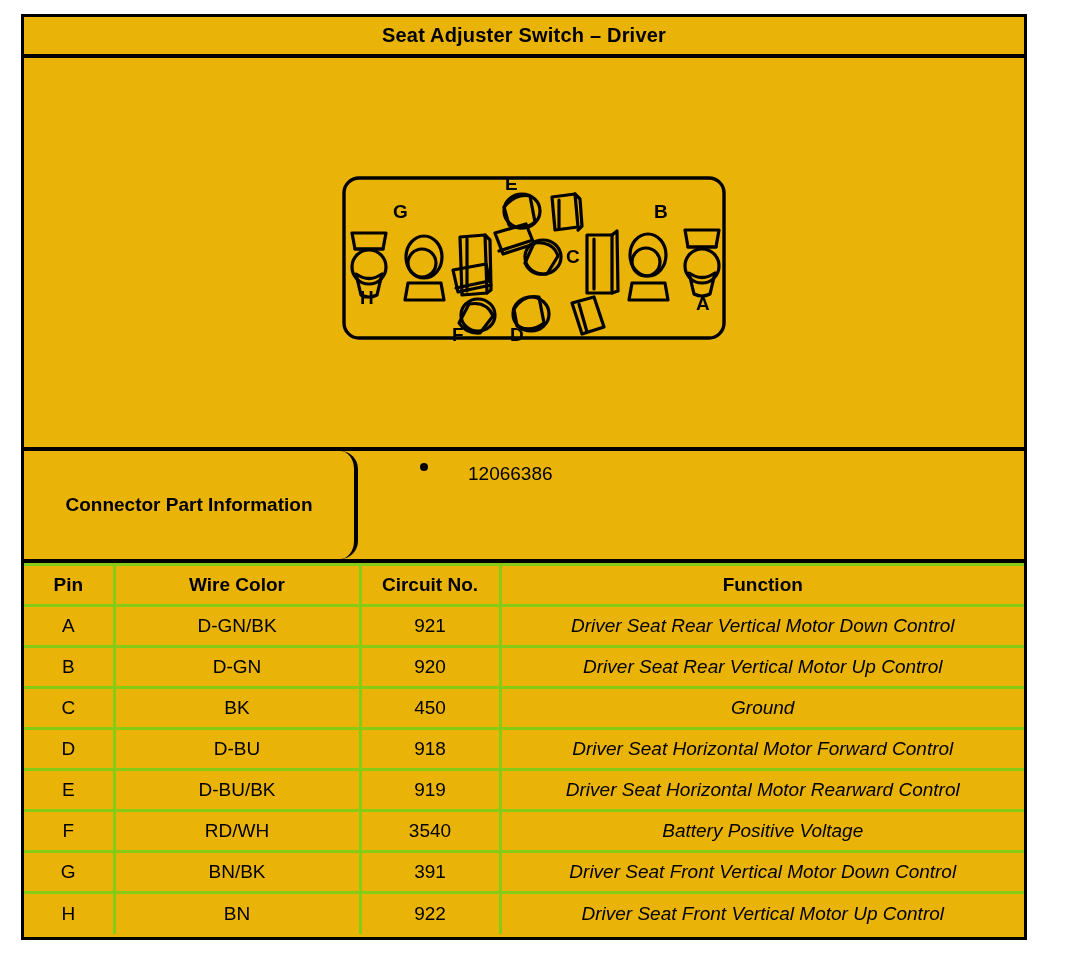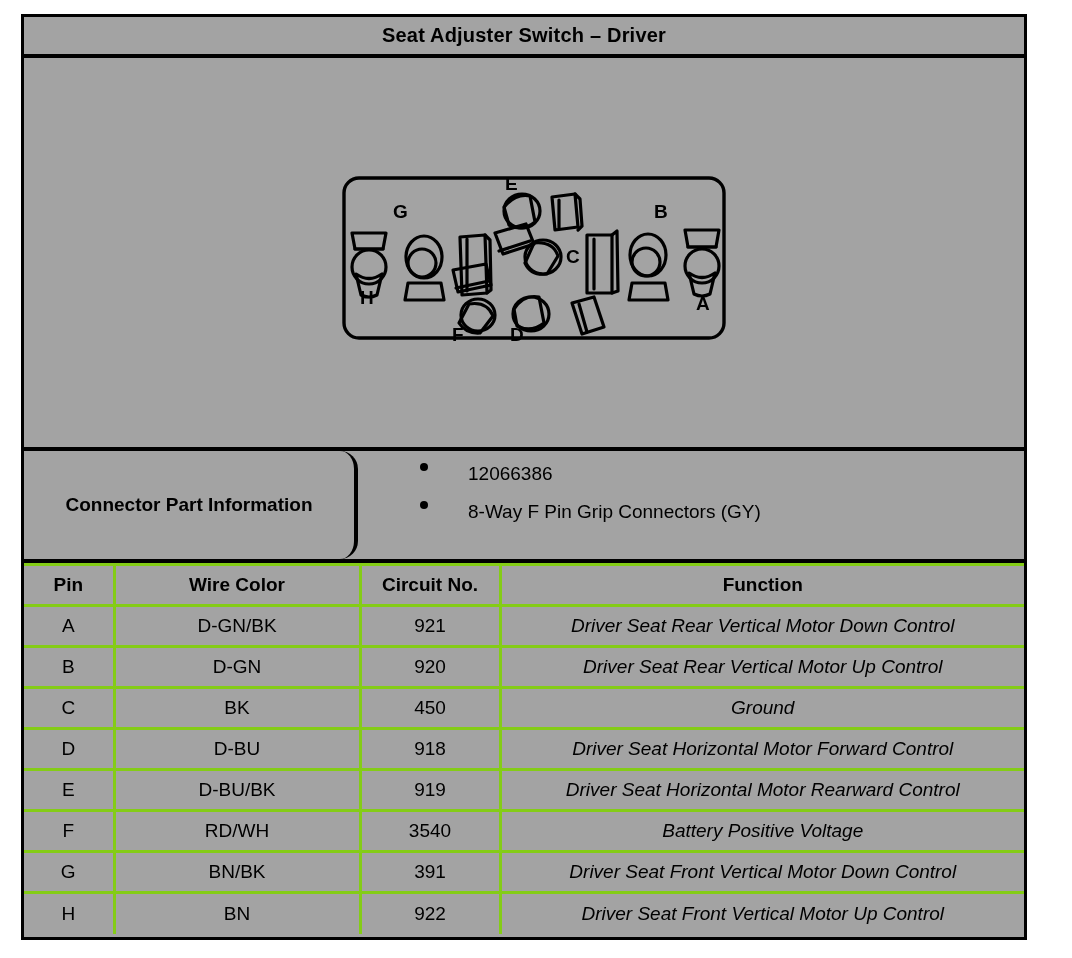--- a/index.html
+++ b/index.html
@@ -17,21 +17,21 @@
   }
 
   .page {
     position: absolute;
     left: 21px;
     top: 14px;
     width: 1006px;
     height: 926px;
     border: 3px solid #000;
     box-sizing: border-box;
-    background: #a3a3a3;
+    background: #eab308;
   }
 
   
   .title-bar {
     height: 41px;
     border-bottom: 4px solid #000;
     display: flex;
     align-items: center;
     justify-content: center;
     box-sizing: border-box;
@@ -228,24 +228,20 @@
     </div>
   </div>
 
   <div class="part-info">
     <div class="part-info-label">Connector Part Information</div>
     <div class="part-info-list">
       <div class="bullet-row">
         <span class="bullet-dot"></span>
         <span class="bullet-text">12066386</span>
       </div>
-      <div class="bullet-row">
-        <span class="bullet-dot"></span>
-        <span class="bullet-text">8-Way F Pin Grip Connectors (GY)</span>
-      </div>
     </div>
   </div>
 
   <table class="pin-table">
     <colgroup>
       <col class="c-pin">
         <col class="c-color">
         <col class="c-circuit">
         <col class="c-function">
     </colgroup>

